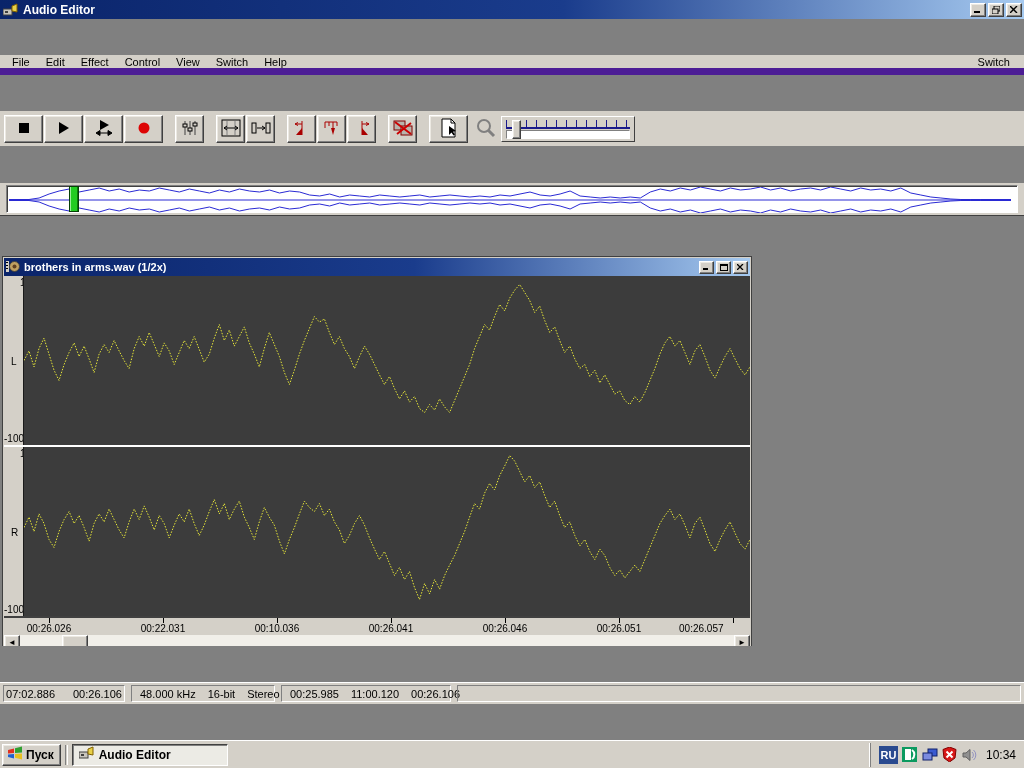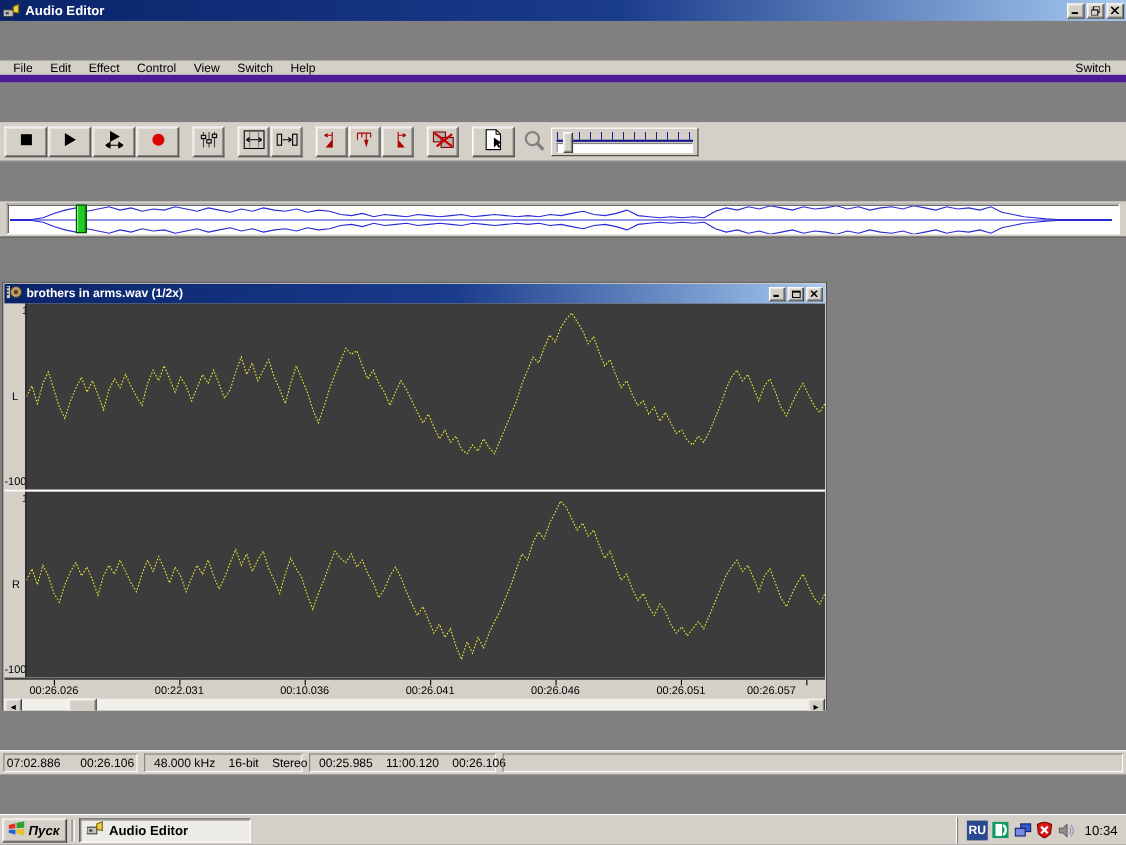--- a/index.html
+++ b/index.html
@@ -67,21 +67,21 @@
   
   .statusbar { height:22px; background:#d4d0c8; border-top:1px solid #ffffff; display:flex; align-items:center; padding:2px 3px; gap:6px; flex:0 0 auto; }
   .spanel { height:17px; border:1px solid; border-color:#808080 #ffffff #ffffff #808080; display:flex; align-items:center; padding:0 8px; gap:18px; white-space:nowrap; }
   .spanel.p1 { width:122px; justify-content:center; }
   .spanel.p2 { width:144px; gap:12px; }
   .spanel.p3 { width:170px; gap:12px; }
   .spanel.p4 { flex:1; }
 
   
   .taskbar { height:28px; background:#d4d0c8; border-top:1px solid #ffffff; box-shadow:0 -1px 0 #808080; display:flex; align-items:center; padding:2px; flex:0 0 auto; }
-  .start-btn { height:22px; display:flex; align-items:center; gap:3px; padding:0 6px 0 4px; font-weight:bold; font-size:12px;font-style:italic; }
+  .start-btn { height:22px; display:flex; align-items:center; gap:3px; padding:0 6px 0 4px; font-weight:bold; font-size:12px; }
   .task-divider { width:3px; height:20px; margin:0 4px; border-left:1px solid #808080; border-right:1px solid #ffffff; }
   .task-btn { height:22px; width:156px; display:flex; align-items:center; gap:4px; padding:0 6px; font-weight:bold; font-size:12px; background:#ecebe5; border:1px solid; border-color:#404040 #ffffff #ffffff #404040; box-shadow:inset 1px 1px 0 #808080; }
   .tray { margin-left:auto; height:24px; display:flex; align-items:center; gap:4px; padding:0 6px 0 8px; border-left:1px solid #808080; box-shadow:-1px 0 0 #ffffff; }
   .lang-box { width:19px; height:18px; background:#2a4a8f; color:#fff; font-size:11px; font-weight:bold; display:flex; align-items:center; justify-content:center; }
   .tray-ico { width:16px; height:16px; display:flex; align-items:center; justify-content:center; }
   .clock { margin-left:4px; font-size:12px; }
 </style>
 </head>
 <body>
 

